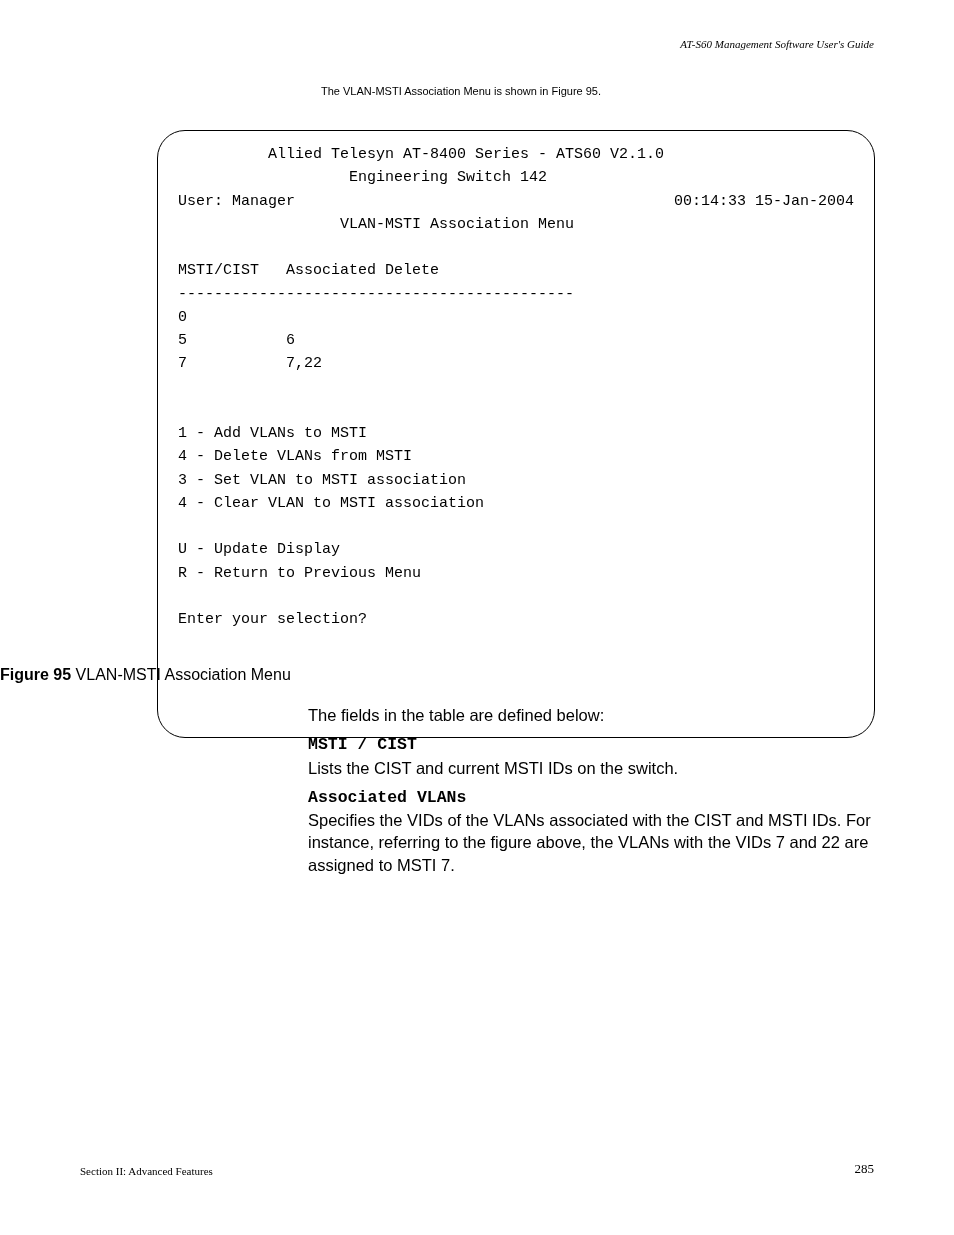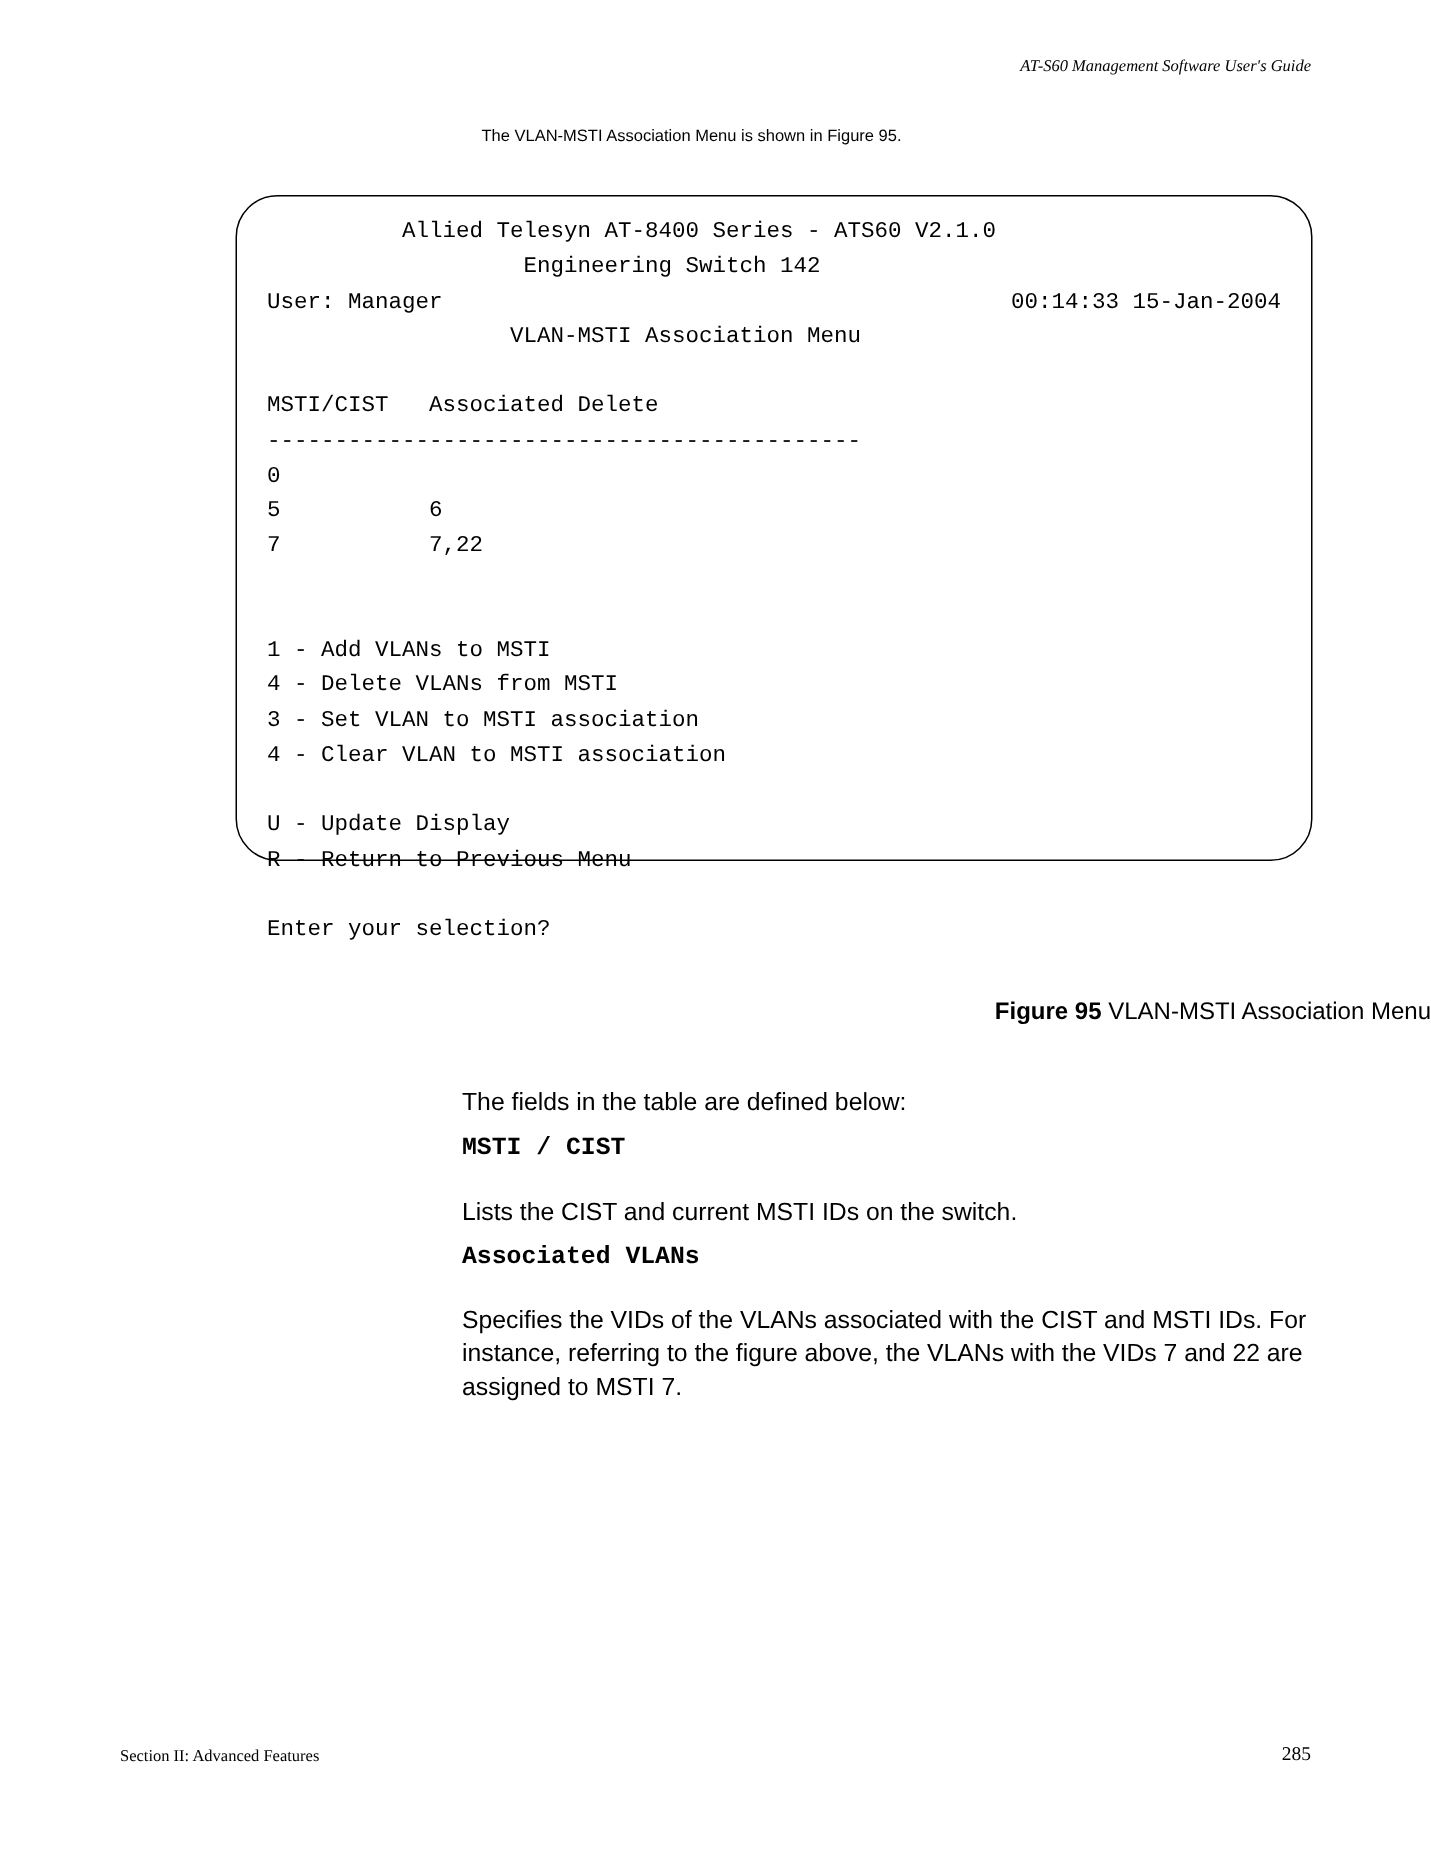--- a/index.html
+++ b/index.html
@@ -28,59 +28,58 @@
       top: 85px;
       left: 321px;
       font-size: 11px;
       font-family: 'Myriad Pro', 'Segoe UI', Arial, sans-serif;
     }
     .terminal-box {
       position: absolute;
       top: 130px;
       left: 157px;
       width: 718px;
-      height: 444px;
+      height: 608px;
       border: 1.5px solid #000;
       border-radius: 28px;
       padding: 12px 20px;
       font-family: 'Courier New', Courier, monospace;
       font-size: 15px;
       line-height: 1.55;
     }
     .terminal-line {
       white-space: pre;
     }
     .terminal-row {
       display: flex;
       justify-content: space-between;
     }
     .figure-caption {
       position: absolute;
       top: 666px;
       left: 0;
       width: 954px;
-      text-align: right;
+      text-align: left;
       font-size: 16px;
       font-family: 'Myriad Pro', 'Segoe UI', Arial, sans-serif;
     }
     .figure-caption .bold {
       font-weight: bold;
     }
     .body-content {
       position: absolute;
       top: 704px;
       left: 308px;
       width: 565px;
       font-size: 16.5px;
       font-family: 'Myriad Pro', 'Segoe UI', Arial, sans-serif;
       line-height: 1.35;
     }
     .body-content p {
       margin-bottom: 8px;
-      margin-top: 20px;
     }
     .body-content .def-title {
       font-weight: bold;
       margin-bottom: 0;
       margin-top: 6px;
       font-family: Liberation Mono, monospace;
     }
     .body-content .def-body {
       margin-bottom: 8px;
     }

